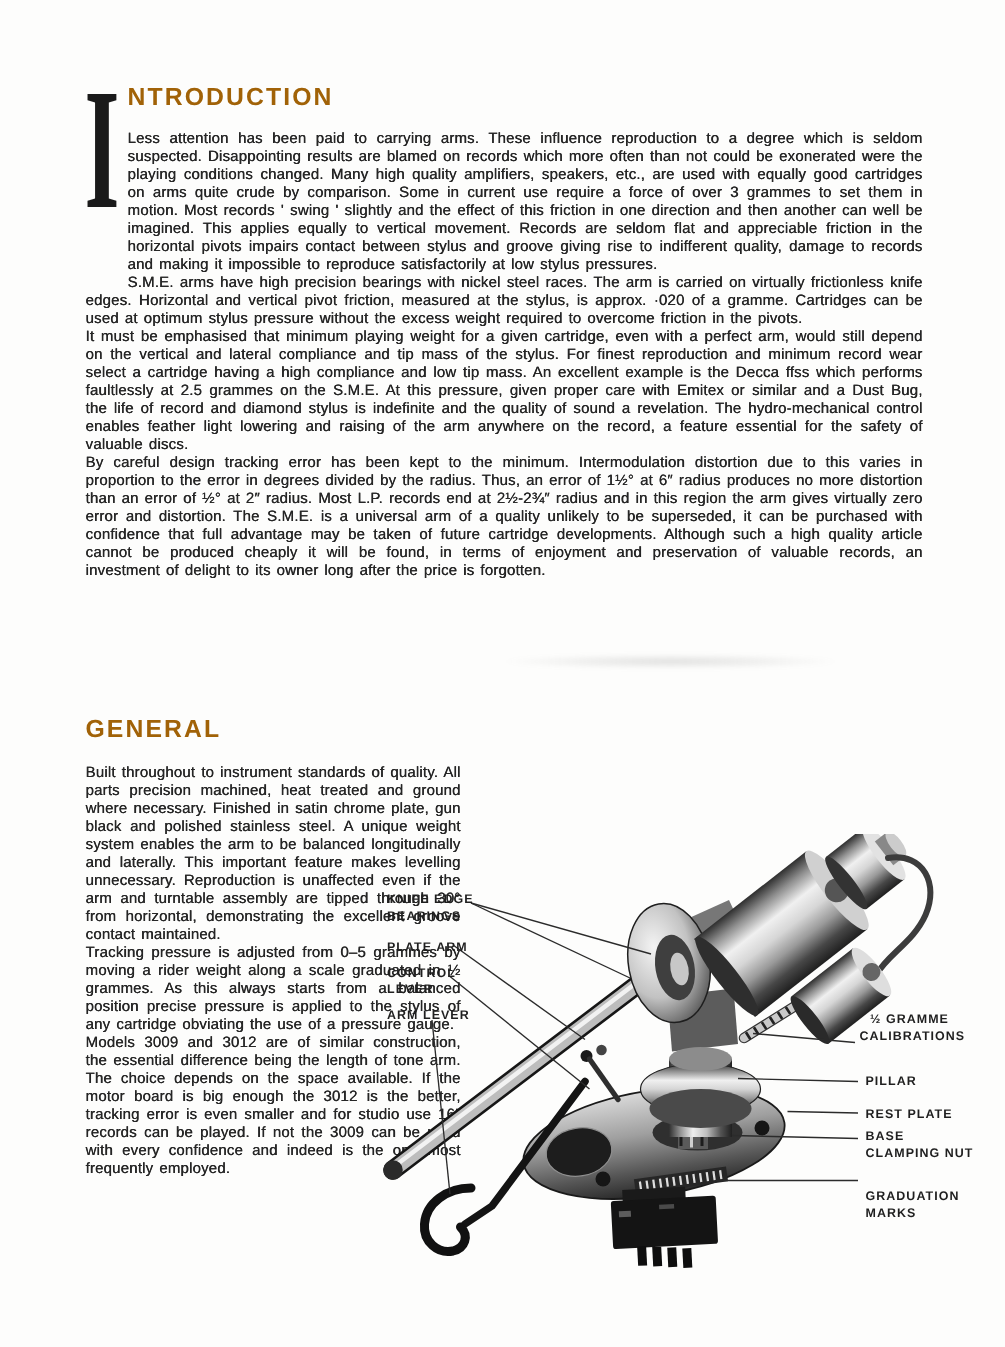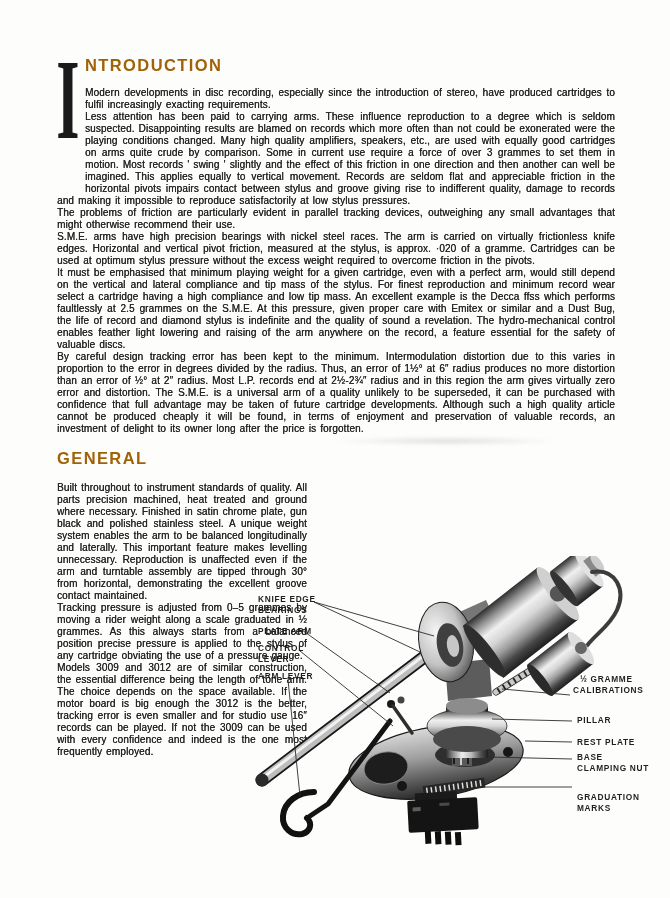--- a/index.html
+++ b/index.html
@@ -3,21 +3,21 @@
 <meta charset="utf-8">
 <style>
   html, body { margin:0; padding:0; }
   body {
     width:670px; height:898px; position:relative; overflow:hidden;
     background:#fdfdfc; color:#2a2a2a;
     font-family:"Liberation Sans", sans-serif;
   }
   .sec { position:absolute; width:558px; left:57px; }
   .sec-intro { top:55px; }
-  .sec-general { top:448px; }
+  .sec-general { top:476px; }
   h1.sec-head {
     font-size:16.5px; font-weight:bold; letter-spacing:1.4px;
     color:#a16207; margin:0; line-height:20px;
   }
   .sec-intro h1.sec-head { margin:0 0 12px 28px; }
   .sec-general h1.sec-head { margin:0 0 14px 0; }
   p.body-par {
     margin:0; text-align:justify;
     font-size:10px; line-height:12px;
     letter-spacing:0.12px; word-spacing:1.1px;
@@ -57,23 +57,21 @@
 <div>
 
   <section class="sec sec-intro">
     <h1 class="sec-head">NTRODUCTION</h1>
     <div class="intro-body">
       <div class="cap-float">
         <svg class="cap-svg" width="24" height="86" viewBox="0 0 24 86">
           <text transform="translate(12,84) scale(0.52,1)" text-anchor="middle" font-family="Liberation Serif, serif" font-weight="bold" font-size="115" fill="#1a1a1a">I</text>
         </svg>
       </div>
-      <p class="body-par">Modern developments in disc recording, especially since the introduction of stereo, have produced cartridges to fulfil increasingly exacting requirements.</p>
       <p class="body-par">Less attention has been paid to carrying arms.  These influence reproduction to a degree which is seldom suspected.  Disappointing results are blamed on records which more often than not could be exonerated were the playing conditions changed.  Many high quality amplifiers, speakers, etc., are used with equally good cartridges on arms quite crude by comparison.  Some in current use require a force of over 3 grammes to set them in motion.  Most records ' swing ' slightly and the effect of this friction in one direction and then another can well be imagined.  This applies equally to vertical movement.  Records are seldom flat and appreciable friction in the horizontal pivots impairs contact between stylus and groove giving rise to indifferent quality, damage to records and making it impossible to reproduce satisfactorily at low stylus pressures.</p>
-      <p class="body-par">The problems of friction are particularly evident in parallel tracking devices, outweighing any small advantages that might otherwise recommend their use.</p>
       <p class="body-par">S.M.E. arms have high precision bearings with nickel steel races.  The arm is carried on virtually frictionless knife edges.  Horizontal and vertical pivot friction, measured at the stylus, is approx. ·020 of a gramme.  Cartridges can be used at optimum stylus pressure without the excess weight required to overcome friction in the pivots.</p>
       <p class="body-par">It must be emphasised that minimum playing weight for a given cartridge, even with a perfect arm, would still depend on the vertical and lateral compliance and tip mass of the stylus.  For finest reproduction and minimum record wear select a cartridge having a high compliance and low tip mass.  An excellent example is the Decca ffss which performs faultlessly at 2.5 grammes on the S.M.E.  At this pressure, given proper care with Emitex or similar and a Dust Bug, the life of record and diamond stylus is indefinite and the quality of sound a revelation.  The hydro-mechanical control enables feather light lowering and raising of the arm anywhere on the record, a feature essential for the safety of valuable discs.</p>
       <p class="body-par">By careful design tracking error has been kept to the minimum.  Intermodulation distortion due to this varies in proportion to the error in degrees divided by the radius.  Thus, an error of 1½° at 6″ radius produces no more distortion than an error of ½° at 2″ radius.  Most L.P. records end at 2½-2¾″ radius and in this region the arm gives virtually zero error and distortion.  The S.M.E. is a universal arm of a quality unlikely to be superseded, it can be purchased with confidence that full advantage may be taken of future cartridge developments.  Although such a high quality article cannot be produced cheaply it will be found, in terms of enjoyment and preservation of valuable records, an investment of delight to its owner long after the price is forgotten.</p>
     </div>
   </section>
 
   <div class="smudge"></div>
 
   <section class="sec sec-general">
     <h1 class="sec-head">GENERAL</h1>

